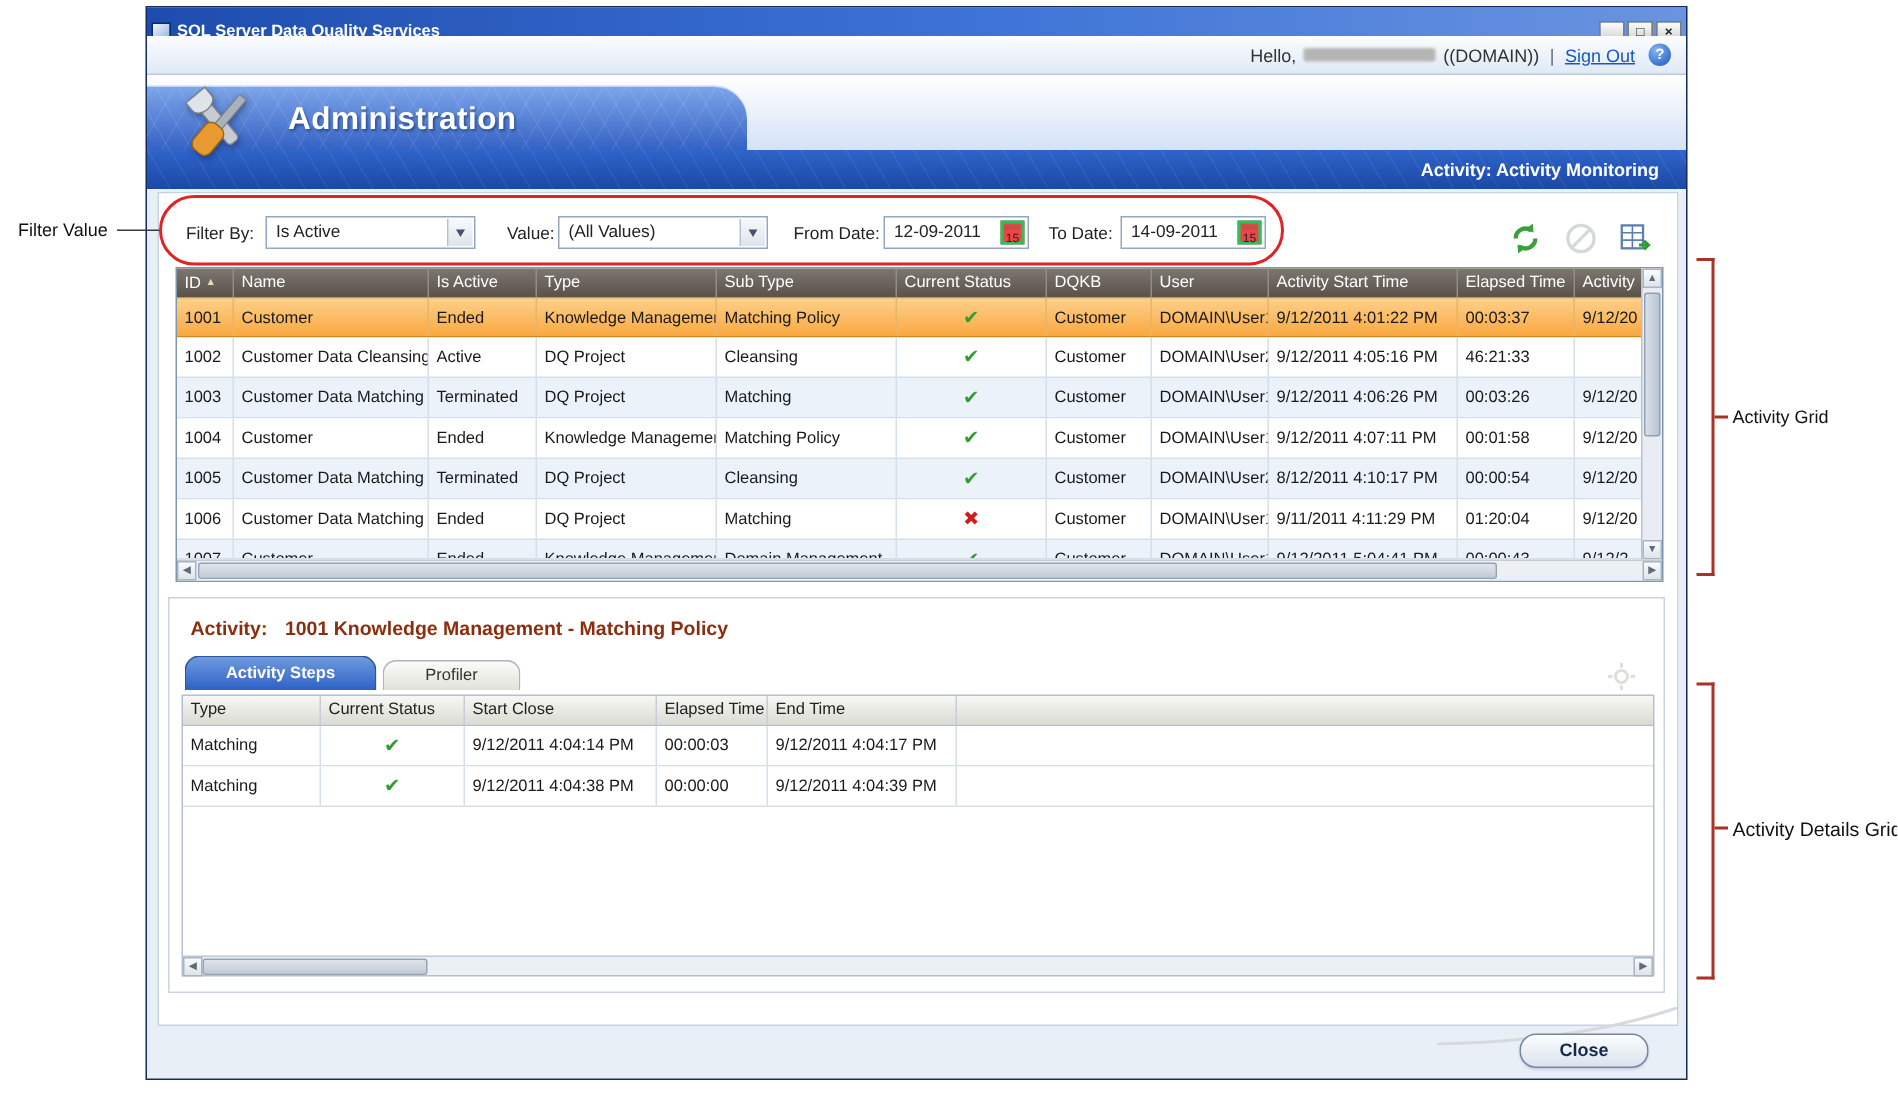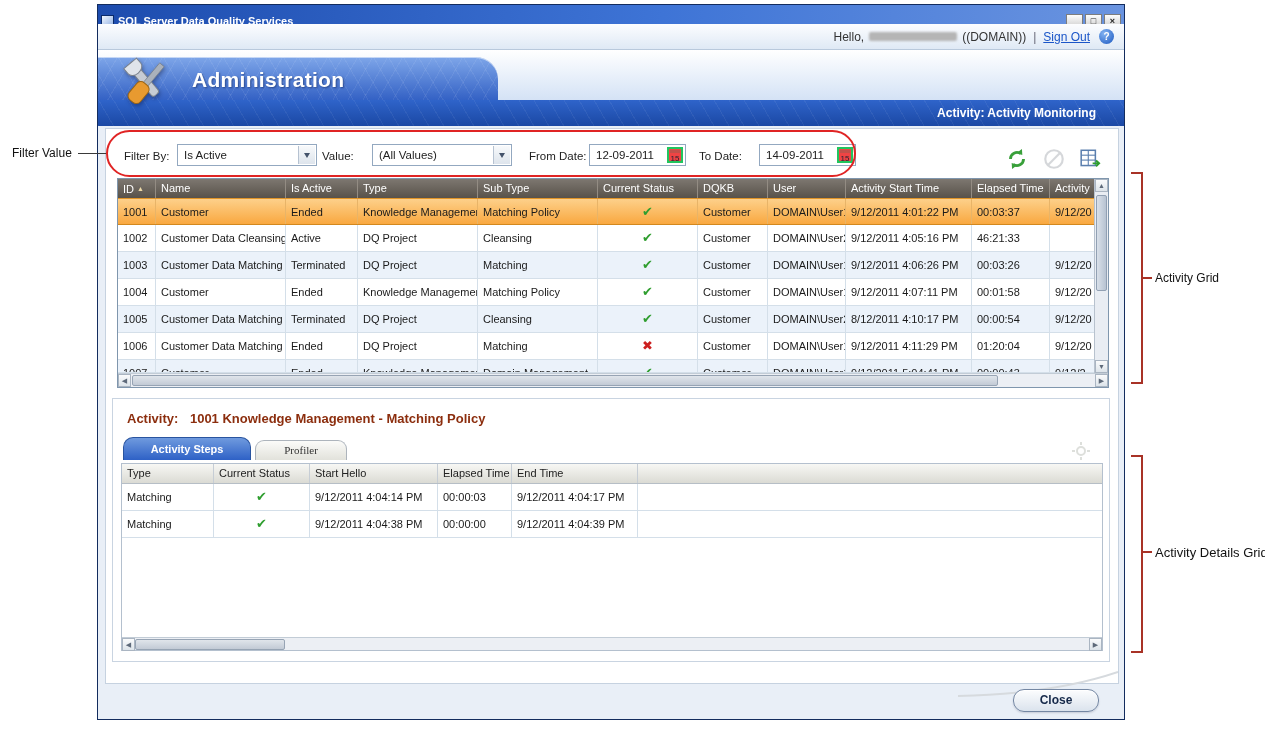--- a/index.html
+++ b/index.html
@@ -38,21 +38,21 @@
   .banner-tab { position:absolute; left:0; top:7px; width:400px; height:44px;
                 background:
                   repeating-linear-gradient(60deg, rgba(255,255,255,.07) 0 1px, transparent 1px 13px),
                   repeating-linear-gradient(-60deg, rgba(255,255,255,.07) 0 1px, transparent 1px 13px),
                   linear-gradient(180deg,#7ea6e9,#3260c4);
                 border-top-right-radius:22px; box-shadow:inset 0 1px 0 rgba(255,255,255,.55); }
   .banner-strip { position:absolute; left:0; right:0; bottom:0; height:26px;
                   background:
                     repeating-linear-gradient(60deg, rgba(255,255,255,.06) 0 1px, transparent 1px 13px),
                     linear-gradient(180deg,#2f64ca,#1b48a4);
-                  display:flex; align-items:center; justify-content:flex-end; padding-right:28px; }
+                  display:flex; align-items:center; justify-content:flex-end; padding-right:18px; }
   .banner-context { color:#fff; font-weight:bold; font-size:12px; }
   .banner-title { position:absolute; left:94px; top:18px; color:#fff; font-size:21px; font-weight:bold;
                   text-shadow:1px 1px 2px rgba(10,30,80,.55); letter-spacing:.3px; }
   .tools-icon { position:absolute; left:14px; top:2px; width:68px; height:62px;
                 filter:drop-shadow(1px 2px 2px rgba(0,0,30,.35)); }
 
   
   .content-panel { position:absolute; left:7px; top:123px; width:1014px; height:556px;
                    background:#fff; border:1px solid #c6d2e0; }
 
@@ -131,21 +131,21 @@
   .details-panel { position:absolute; left:6px; top:269px; width:998px; height:264px;
                    background:#fff; border:1px solid #c9d4e1; }
   .details-header { position:absolute; left:14px; top:12px; font-size:13px; font-weight:bold; color:#8c2e0e; }
   .details-header .dh-val { margin-left:8px; }
   .tab { position:absolute; text-align:center; font-size:11px; cursor:pointer; }
   .tab-active { left:10px; top:38px; width:128px; height:23px; line-height:22px;
                 background:linear-gradient(#6f9ade,#2e61c6); color:#fff; font-weight:bold;
                 border:1px solid #29549f; border-bottom:none; border-radius:10px 10px 0 0; }
   .tab-inactive { left:142px; top:41px; width:92px; height:20px; line-height:19px;
                   background:linear-gradient(#fbfbf9,#e2e2db); color:#333;
-                  border:1px solid #adb4bc; border-bottom:none; border-radius:9px 9px 0 0;font-family:Liberation Serif, serif; }
+                  border:1px solid #adb4bc; border-bottom:none; border-radius:9px 9px 0 0; }
   .details-tool { position:absolute; right:18px; top:42px; width:20px; height:20px; }
 
   
   .footer-curve { position:absolute; left:860px; top:666px; width:160px; height:26px; }
   .close-btn { position:absolute; left:915px; top:684px; width:86px; height:23px;
                background:linear-gradient(#fcfdfe,#dbe3ed); border:1px solid #7487a3;
                border-radius:11px; font-size:12px; font-weight:bold; color:#16294a;
                text-align:center; line-height:21px; cursor:pointer;
                box-shadow:inset 0 1px 0 #fff, 0 1px 2px rgba(0,0,40,.15); }
 
@@ -226,39 +226,39 @@
 
       <div class="filter-row">
         <span class="flabel" style="left:18px;">Filter By:</span>
         <div class="dd" style="left:71px;width:140px;">
           <span class="dd-text">Is Active</span>
           <span class="dd-btn">
               <i class="tri-down"></i>
             </span>
         </div>
 
-        <span class="flabel" style="left:216px;">Value:</span>
+        <span class="flabel" style="left:232px;">Value:</span>
         <div class="dd" style="left:266px;width:140px;">
           <span class="dd-text">(All Values)</span>
           <span class="dd-btn">
               <i class="tri-down"></i>
             </span>
         </div>
 
         <span class="flabel" style="left:423px;">From Date:</span>
         <div class="datebox" style="left:483px;width:97px;">
           <span class="dtext">12-09-2011</span>
           <span class="cal-ico">
             <span class="cal-bar"></span>
             <span class="cal-num">15</span>
           </span>
         </div>
 
         <span class="flabel" style="left:593px;">To Date:</span>
-        <div class="datebox" style="left:641px;width:97px;margin-left:12px;">
+        <div class="datebox" style="left:641px;width:97px;">
           <span class="dtext">14-09-2011</span>
           <span class="cal-ico">
             <span class="cal-bar"></span>
             <span class="cal-num">15</span>
           </span>
         </div>
 
         <div class="tool-btn" style="left:899px;">
           <svg viewBox="0 0 22 22">
             <path d="M5 11a6 6 0 0 1 9.5-4.9" fill="none" stroke="#39a03a" stroke-width="2.6"></path>
@@ -366,21 +366,21 @@
             </div>
             <div class="t-row">
               <div class="t-cell c0">1006</div>
               <div class="t-cell c1">Customer Data Matching</div>
               <div class="t-cell c2">Ended</div>
               <div class="t-cell c3">DQ Project</div>
               <div class="t-cell c4">Matching</div>
               <div class="t-cell c5 center"><span class="st-ico st-bad">✖</span></div>
               <div class="t-cell c6">Customer</div>
               <div class="t-cell c7">DOMAIN\User1</div>
-              <div class="t-cell c8">9/12/2011 4:11:29 PM</div>
+              <div class="t-cell c8">9/11/2011 4:11:29 PM</div>
               <div class="t-cell c9">01:20:04</div>
               <div class="t-cell c10">9/12/20</div>
             </div>
             <div class="t-row partial alt">
               <div class="t-cell c0">1007</div>
               <div class="t-cell c1">Customer</div>
               <div class="t-cell c2">Ended</div>
               <div class="t-cell c3">Knowledge Management</div>
               <div class="t-cell c4">Domain Management</div>
               <div class="t-cell c5 center"><span class="st-ico st-ok">✔</span></div>
@@ -419,21 +419,21 @@
               <line x1="1" y1="10" x2="4" y2="10"></line>
                 <line x1="16" y1="10" x2="19" y2="10"></line>
             </g>
           </svg>
         </div>
 
         <div class="tbl dg">
           <div class="t-head">
               <div class="t-hcell c0">Type</div>
               <div class="t-hcell c1">Current Status</div>
-              <div class="t-hcell c2">Start Hello</div>
+              <div class="t-hcell c2">Start Close</div>
               <div class="t-hcell c3">Elapsed Time</div>
               <div class="t-hcell c4">End Time</div>
               <div class="t-hcell filler"></div>
             </div>
           <div class="t-body">
               <div class="t-row">
                 <div class="t-cell c0">Matching</div>
                 <div class="t-cell c1 center"><span class="st-ico st-ok">✔</span></div>
                 <div class="t-cell c2">9/12/2011 4:04:14 PM</div>
                 <div class="t-cell c3">00:00:03</div>

